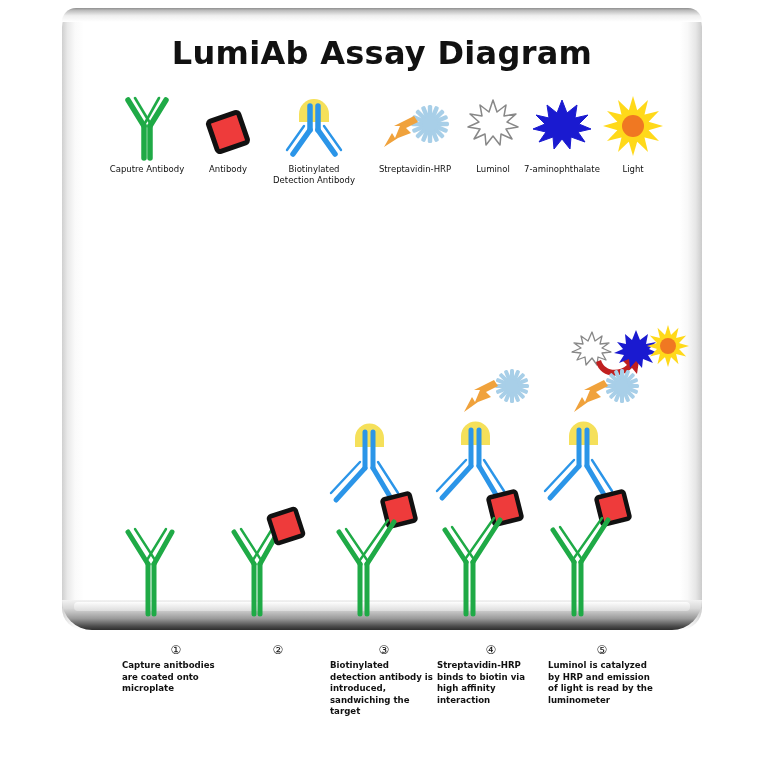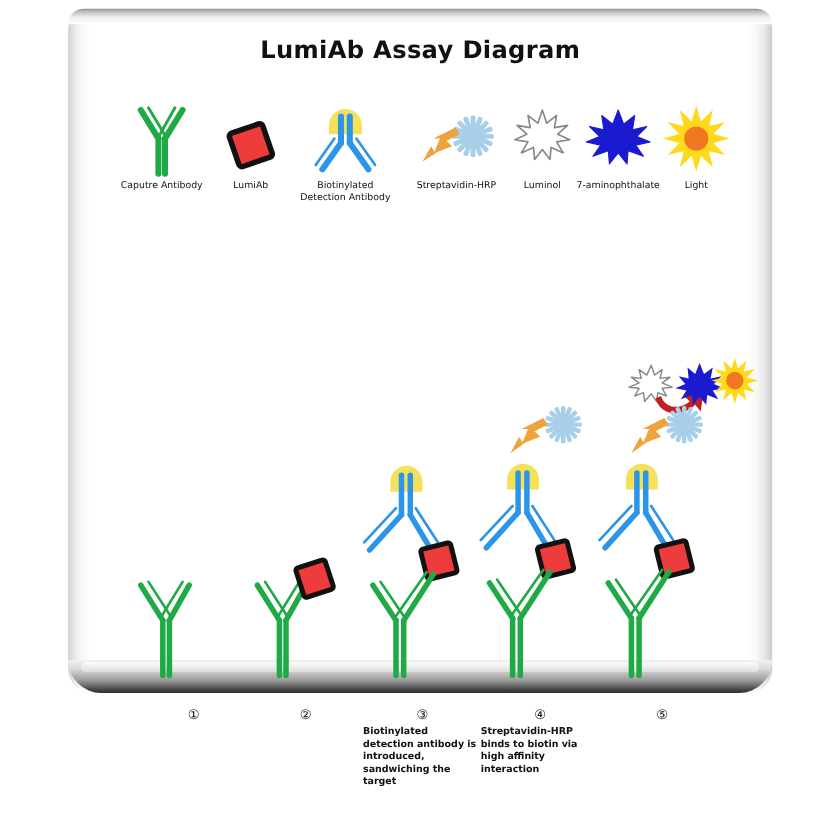--- a/index.html
+++ b/index.html
@@ -42,21 +42,21 @@
     border-radius:4px;
   }
   #plate-inner-shadow{
     position:absolute;left:84px;top:22px;width:596px;height:580px;
     background:#ffffff;
   }
 
   
   #title{
     position:absolute;left:0;top:34px;width:764px;text-align:center;
-    font-size:22px;font-weight:bold;letter-spacing:.3px;color:#111;
+    font-size:32px;font-weight:bold;letter-spacing:.3px;color:#111;
   }
 
   
   .legend-item{position:absolute;text-align:center;}
   .legend-icon{position:relative;height:72px;}
   .legend-label{
     font-size:8.5px;font-weight:normal;line-height:11px;color:#111;
     white-space:pre-line;
   }
 
@@ -107,21 +107,21 @@
 </div>
 
 <div class="legend-item" style="left:191px;top:92px;width:74px;">
   <div class="legend-icon">
     <svg width="74" height="72" viewBox="0 0 74 72">
       <g transform="rotate(-19 37 40)">
         <rect x="21" y="24" width="32" height="32" rx="3" fill="#ee3b3b" stroke="#111111" stroke-width="5"></rect>
       </g>
     </svg>
   </div>
-  <div class="legend-label">LumiAb</div>
+  <div class="legend-label">Antibody</div>
 </div>
 
 <div class="legend-item" style="left:263px;top:92px;width:102px;">
   <div class="legend-icon">
     <svg width="102" height="72" viewBox="0 0 102 72">
       <path d="M36 22 a15 15 0 0 1 30 0 l0 8 l-30 0 z" fill="#f5e05a"></path>
       <g stroke="#2b95e8" stroke-width="5.5" stroke-linecap="round" fill="none">
         <line x1="30" y1="62" x2="47" y2="38"></line>
         <line x1="72" y1="62" x2="55" y2="38"></line>
         <line x1="47" y1="38" x2="47" y2="14"></line>
@@ -385,27 +385,29 @@
     </g>
     <g stroke="#1faa46" stroke-width="2.4" stroke-linecap="round" fill="none">
       <line x1="24" y1="211" x2="45" y2="242"></line>
       <line x1="66" y1="202" x2="38" y2="242"></line>
     </g>
   </svg>
 </div>
 
 <div class="step" style="left:122px;top:643px;">
   <div class="step-num">①</div>
+  <div class="step-text">Capture anitbodies are coated onto microplate</div>
 </div>
 <div class="step" style="left:224px;top:643px;">
   <div class="step-num">②</div>
 </div>
 <div class="step" style="left:330px;top:643px;">
   <div class="step-num">③</div>
   <div class="step-text">Biotinylated detection antibody is introduced, sandwiching the target</div>
 </div>
 <div class="step" style="left:437px;top:643px;">
   <div class="step-num">④</div>
   <div class="step-text">Streptavidin-HRP binds to biotin via high affinity interaction</div>
 </div>
 <div class="step" style="left:548px;top:643px;">
   <div class="step-num">⑤</div>
+  <div class="step-text">Luminol is catalyzed by HRP and emission of light is read by the luminometer</div>
 </div>
 
 </body></html>

